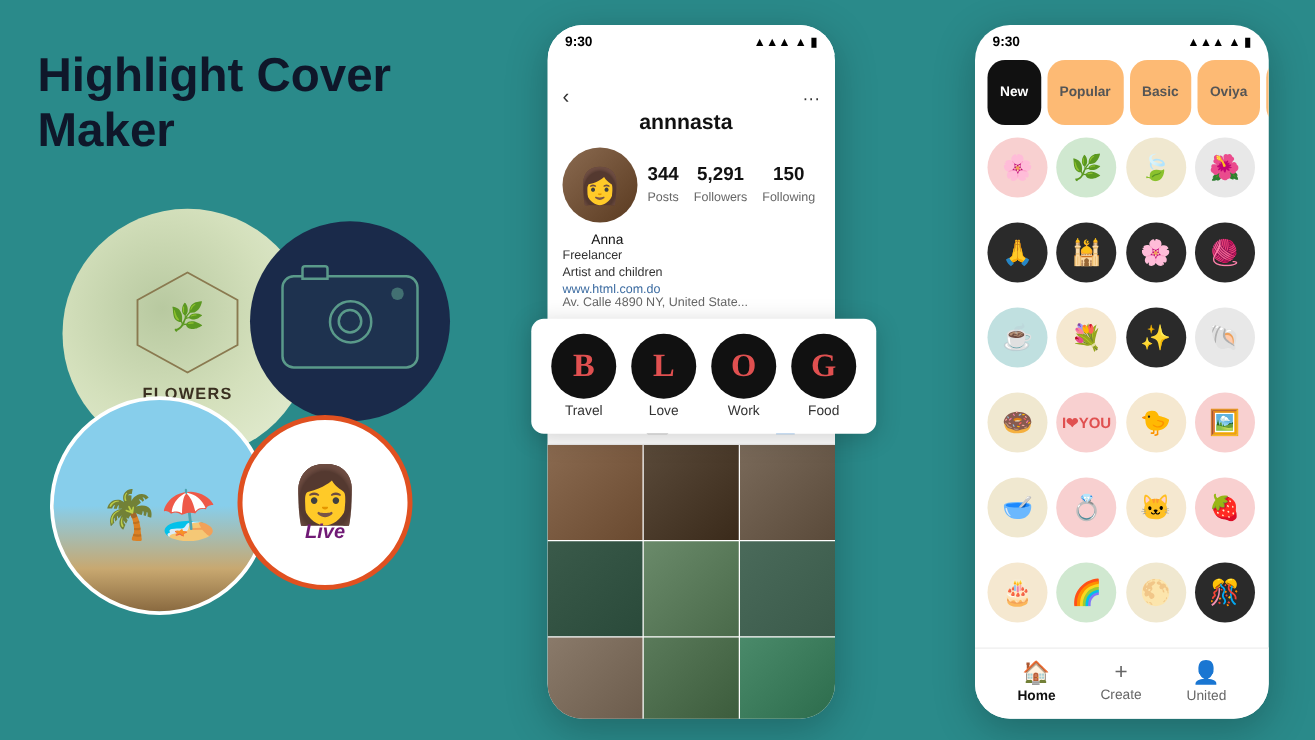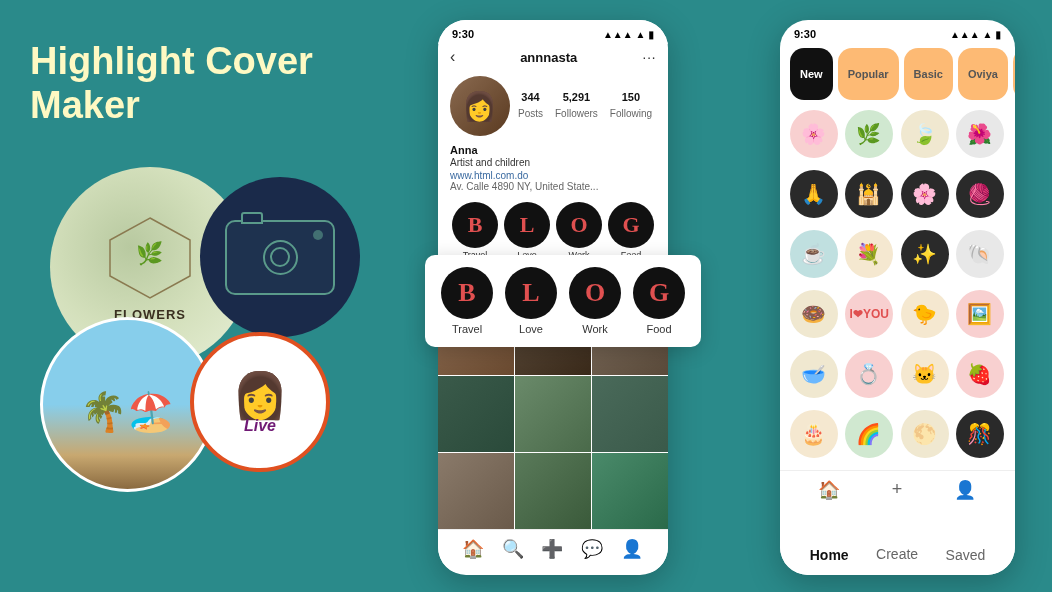--- a/index.html
+++ b/index.html
@@ -13,21 +13,21 @@
     }
 
     
     .left-section {
       position: absolute;
       left: 30px;
       top: 40px;
       width: 380px;
     }
     .main-title {
-      color: #fef9c3;
+      color: #0f172a;
       font-size: 38px;
       font-weight: 800;
       line-height: 1.15;
       margin-bottom: 20px;
     }
     .cover-circles {
       position: relative;
       width: 360px;
       height: 360px;
       margin-top: 10px;
@@ -152,21 +152,21 @@
       align-items: center;
     }
 
     .phone1-header {
       display: flex;
       justify-content: space-between;
       align-items: center;
       padding: 4px 12px 6px;
     }
     .back-arrow { font-size: 16px; color: #333; cursor: pointer; }
-    .profile-username { font-size: 13px; font-weight: 700; color: #111; }
+    .profile-username { font-size: 17px; font-weight: 700; color: #111; margin-top: 40px; }
     .more-dots { font-size: 14px; color: #333; cursor: pointer; }
 
     .phone1-profile {
       display: flex;
       align-items: center;
       padding: 4px 12px 6px;
       gap: 8px;
     }
     .profile-avatar-circle {
       width: 60px;
@@ -179,27 +179,27 @@
       font-size: 24px;
       flex-shrink: 0;
       overflow: hidden;
     }
     .profile-stats {
       display: flex;
       gap: 12px;
       flex: 1;
     }
     .stat-item { text-align: center; }
-    .stat-num { font-size: 11px; font-weight: 700; color: #111; display: block; }
+    .stat-num { font-size: 15px; font-weight: 700; color: #111; display: block; }
     .stat-label { font-size: 10px; color: #666; text-align: center; }
 
     .profile-bio {
       padding: 2px 12px 4px;
     }
-    .bio-name { font-size: 11px; font-weight: 700; color: #111; }
+    .bio-name { font-size: 11px; font-weight: 400; color: #111; margin-left: 23px; }
     .bio-text { font-size: 10px; color: #333; line-height: 1.4; }
     .bio-link { font-size: 10px; color: #3a6aa0; }
     .bio-loc { font-size: 10px; color: #666; }
 
     
     .highlights-row {
       display: flex;
       gap: 6px;
       padding: 6px 8px;
       justify-content: center;
@@ -386,21 +386,21 @@
     }
     .bottom-nav-item {
       display: flex;
       flex-direction: column;
       align-items: center;
       gap: 2px;
       cursor: pointer;
     }
     .bottom-nav-icon { font-size: 18px; color: #666; }
     .bottom-nav-icon.active { color: #111; }
-    .bottom-nav-label { font-size: 14px; color: #666; margin-top: 44px; }
+    .bottom-nav-label { font-size: 11px; color: #666; }
     .bottom-nav-label.active { color: #111; font-weight: 600; }
 
     
     .g1 { background: linear-gradient(135deg, #8a6a50, #6a4a30); }
     .g2 { background: linear-gradient(135deg, #5a4a3a, #3a2a1a); }
     .g3 { background: linear-gradient(135deg, #7a6a5a, #5a4a3a); }
     .g4 { background: linear-gradient(135deg, #3a5a4a, #2a4a3a); }
     .g5 { background: linear-gradient(135deg, #6a8a6a, #4a6a4a); }
     .g6 { background: linear-gradient(135deg, #4a6a5a, #3a5a4a); }
     .g7 { background: linear-gradient(135deg, #8a7a6a, #6a5a4a); }
@@ -480,20 +480,21 @@
       </div>
       <div class="stat-item">
         <span class="stat-num">150</span>
         <span class="stat-label">Following</span>
       </div>
     </div>
   </div>
 
   <div class="profile-bio">
     <div class="bio-name">Anna</div>
+    <div class="bio-text">Freelancer</div>
     <div class="bio-text">Artist and children</div>
     <div class="bio-link">www.html.com.do</div>
     <div class="bio-loc">Av. Calle 4890 NY, United State...</div>
   </div>
 
   <div class="highlights-row">
     <div class="highlight-bubble">
       <div class="highlight-circle">
           <span>B</span>
         </div>
@@ -622,16 +623,16 @@
     <div class="bottom-nav-item">
       <span class="bottom-nav-icon active">🏠</span>
       <span class="bottom-nav-label active">Home</span>
     </div>
     <div class="bottom-nav-item">
       <span class="bottom-nav-icon" style="font-size:18px;font-weight:300;">+</span>
       <span class="bottom-nav-label">Create</span>
     </div>
     <div class="bottom-nav-item">
       <span class="bottom-nav-icon">👤</span>
-      <span class="bottom-nav-label">Saved</span>
+      <span class="bottom-nav-label">United</span>
     </div>
   </div>
 </div>
 
 </body></html>

